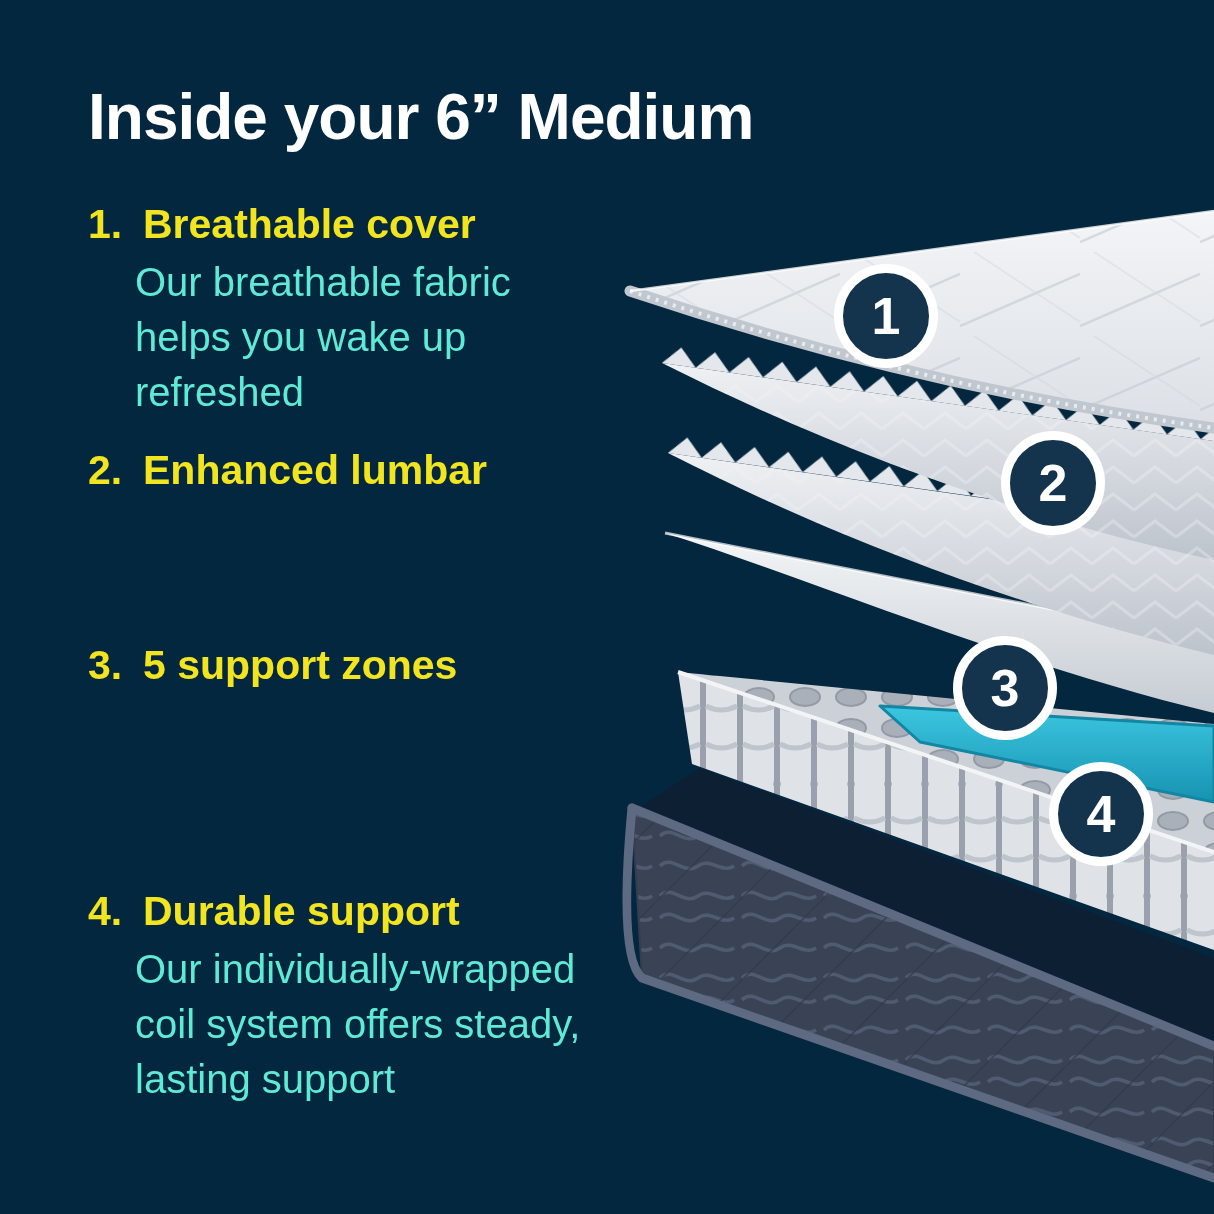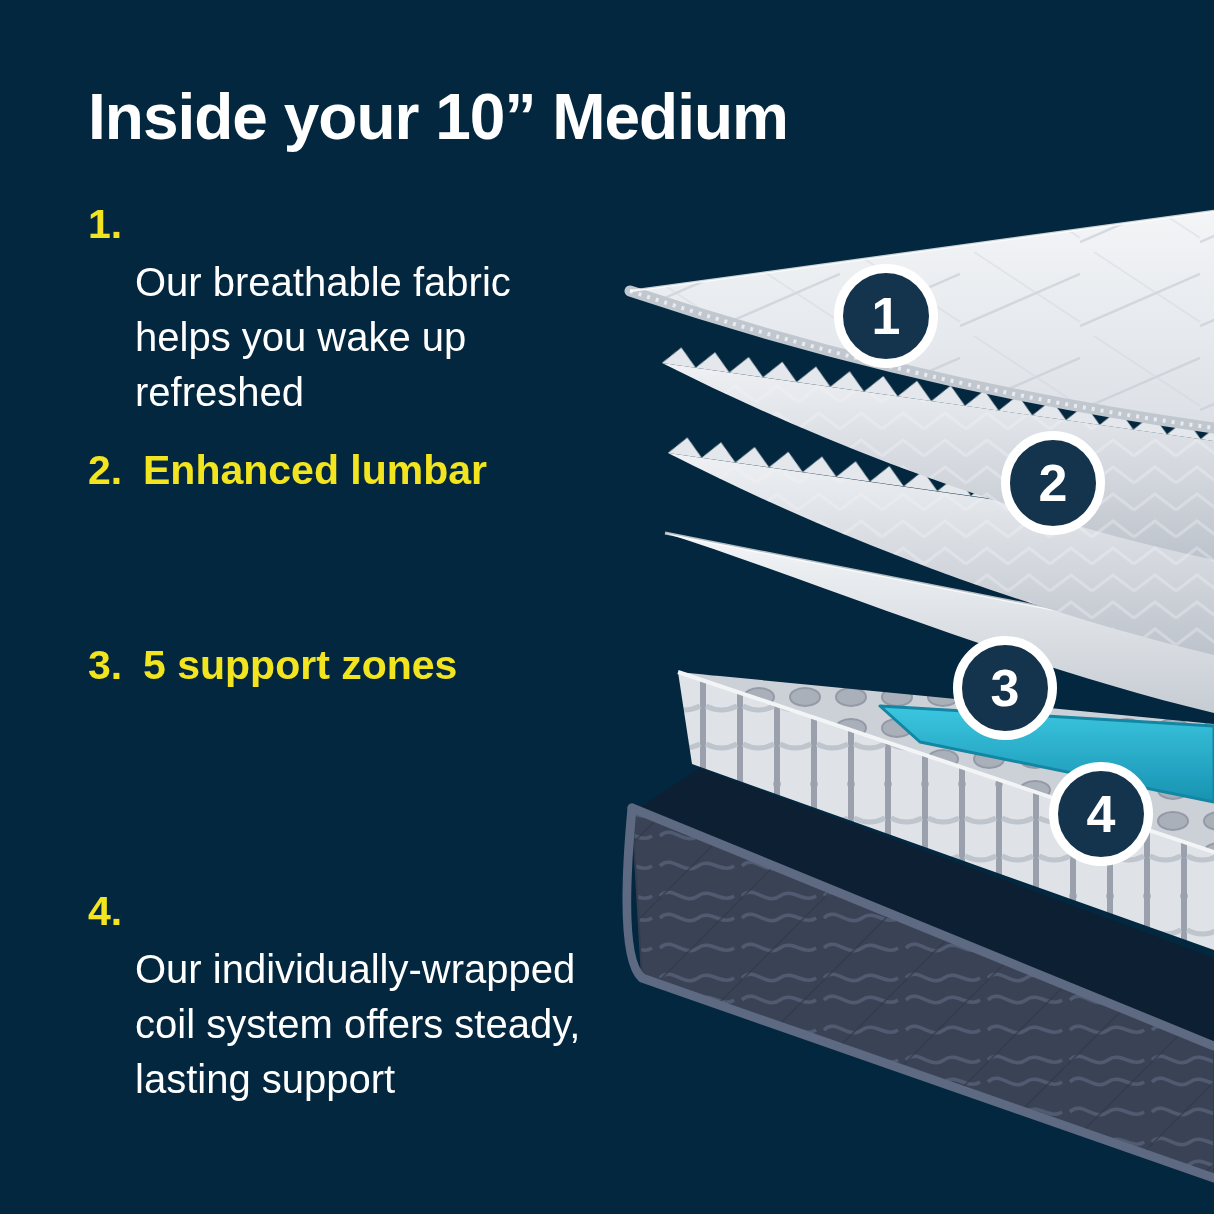--- a/index.html
+++ b/index.html
@@ -13,21 +13,21 @@
   svg.diagram{position:absolute;left:0;top:0;z-index:1;}
   .textcol{position:absolute;left:0;top:0;z-index:3;}
   .title{
     position:absolute;left:88px;top:80px;
     color:#ffffff;font-size:64px;font-weight:700;letter-spacing:-1px;white-space:nowrap;
   }
   .sec{position:absolute;left:88px;width:600px;}
   .sec-head{display:flex;color:#f2e51f;font-size:41px;font-weight:700;line-height:50px;}
   .sec-num{width:55px;flex:0 0 55px;}
   .sec-body{
-    margin-left:47px;margin-top:6px;color:#ffffff;font-size:40px;font-weight:400;
+    margin-left:47px;margin-top:6px;color:#5eead4;font-size:40px;font-weight:400;
     line-height:55px;white-space:pre-line;
   }
   .sec1{top:199px;} .sec2{top:445px;} .sec3{top:640px;} .sec4{top:886px;}
   .badge{
     position:absolute;z-index:2;width:104px;height:104px;box-sizing:border-box;
     border:9px solid #ffffff;border-radius:50%;background:#14334d;
     display:flex;align-items:center;justify-content:center;
     color:#ffffff;font-size:52px;font-weight:700;
   }
   .badge1{left:834px;top:264px;} .badge2{left:1001px;top:431px;}
@@ -138,25 +138,26 @@
     <span>2</span>
   </div>
   <div class="badge badge3">
     <span>3</span>
   </div>
   <div class="badge badge4">
     <span>4</span>
   </div>
 
   <div class="textcol">
-    <div class="title">Inside your 10” Medium</div>
+    <div class="title">Inside your 6” Medium</div>
 
     <div class="sec sec1">
       <div class="sec-head">
         <span class="sec-num">1.</span>
+        <span>Breathable cover</span>
       </div>
       <div class="sec-body">Our breathable fabric
 helps you wake up
 refreshed</div>
     </div>
 
     <div class="sec sec2">
       <div class="sec-head">
         <span class="sec-num">2.</span>
         <span>Enhanced lumbar</span>
@@ -166,20 +167,21 @@
     <div class="sec sec3">
       <div class="sec-head">
         <span class="sec-num">3.</span>
         <span>5 support zones</span>
       </div>
     </div>
 
     <div class="sec sec4">
       <div class="sec-head">
         <span class="sec-num">4.</span>
+        <span>Durable support</span>
       </div>
       <div class="sec-body">Our individually-wrapped
 coil system offers steady,
 lasting support</div>
     </div>
   </div>
 
 </div>
 
 </body></html>

